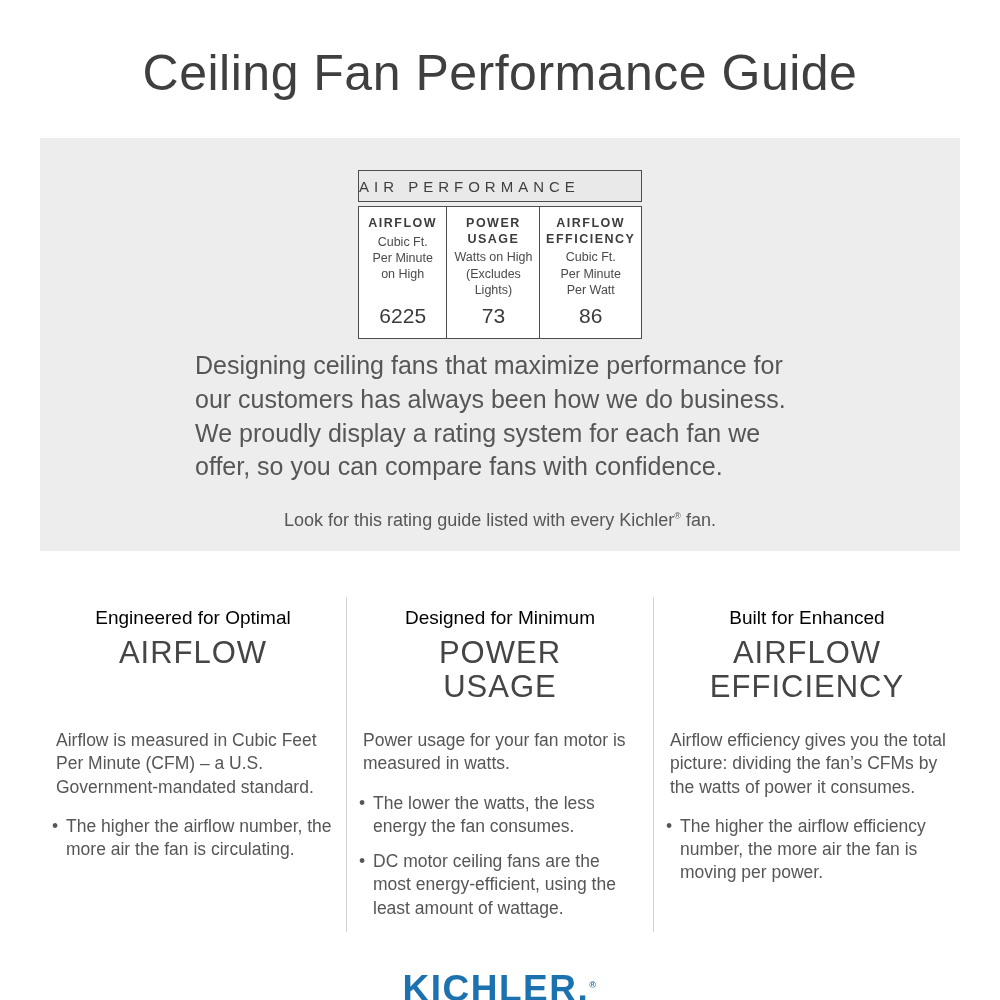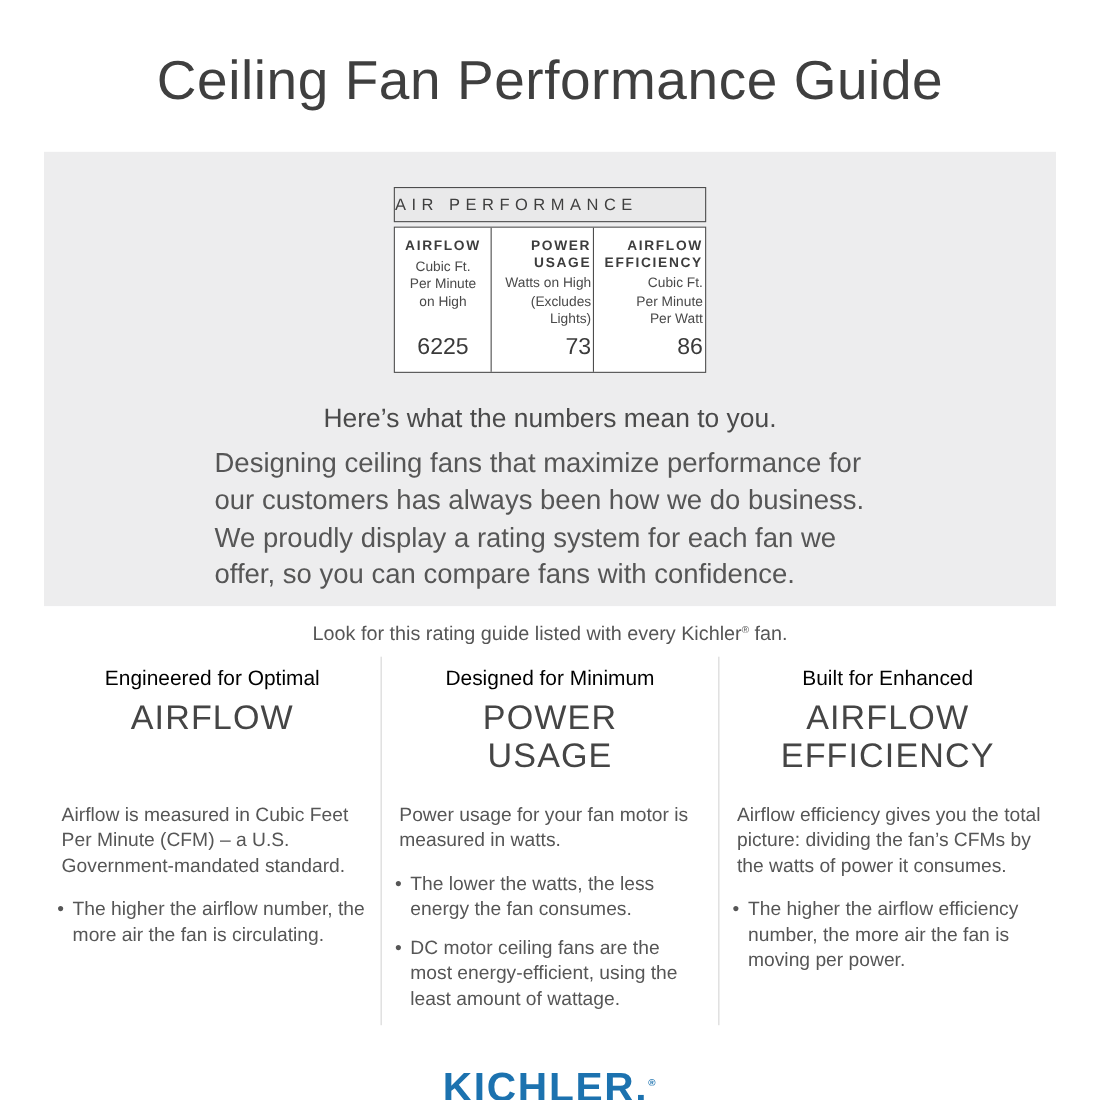--- a/index.html
+++ b/index.html
@@ -50,21 +50,21 @@
     background:#ffffff;
     display:flex;
   }
   .rating-cell{
     box-sizing:border-box;
     text-align:center;
     padding:9px 2px 10px;
     display:flex;
     flex-direction:column;
   }
-  .rating-cell + .rating-cell{border-left:1px solid #4d4d4d;text-align:right;}
+  .rating-cell + .rating-cell{border-left:1px solid #4d4d4d;}
   .rating-cell:nth-child(1){width:31%;}
   .rating-cell:nth-child(2){width:33%;}
   .rating-cell:nth-child(3){width:36%;}
   .rating-cell-title{
     font-size:12.5px;
     font-weight:bold;
     letter-spacing:1.5px;
     line-height:1.25;
     color:#3c3c3c;
     white-space:pre-line;
@@ -200,21 +200,20 @@
 EFFICIENCY</div>
         <div class="rating-cell-sub">Cubic Ft.
 Per Minute
 Per Watt</div>
         <div class="rating-cell-value">86</div>
       </div>
 
     </div>
   </div>
 
-  <h2 class="explain-heading">Here’s what the numbers mean to you.</h2>
   <p class="explain-body">Designing ceiling fans that maximize performance for our customers has always been how we do business. We proudly display a rating system for each fan we offer, so you can compare fans with confidence.</p>
   <p class="explain-note"><span>Look for this rating guide listed with every Kichler</span><sup>®</sup><span> fan.</span></p>
 
 </section>
 
 <section class="features">
 
   <div class="feature">
     <div class="feature-head">
       <h3 class="feature-kicker">Engineered for Optimal</h3>

